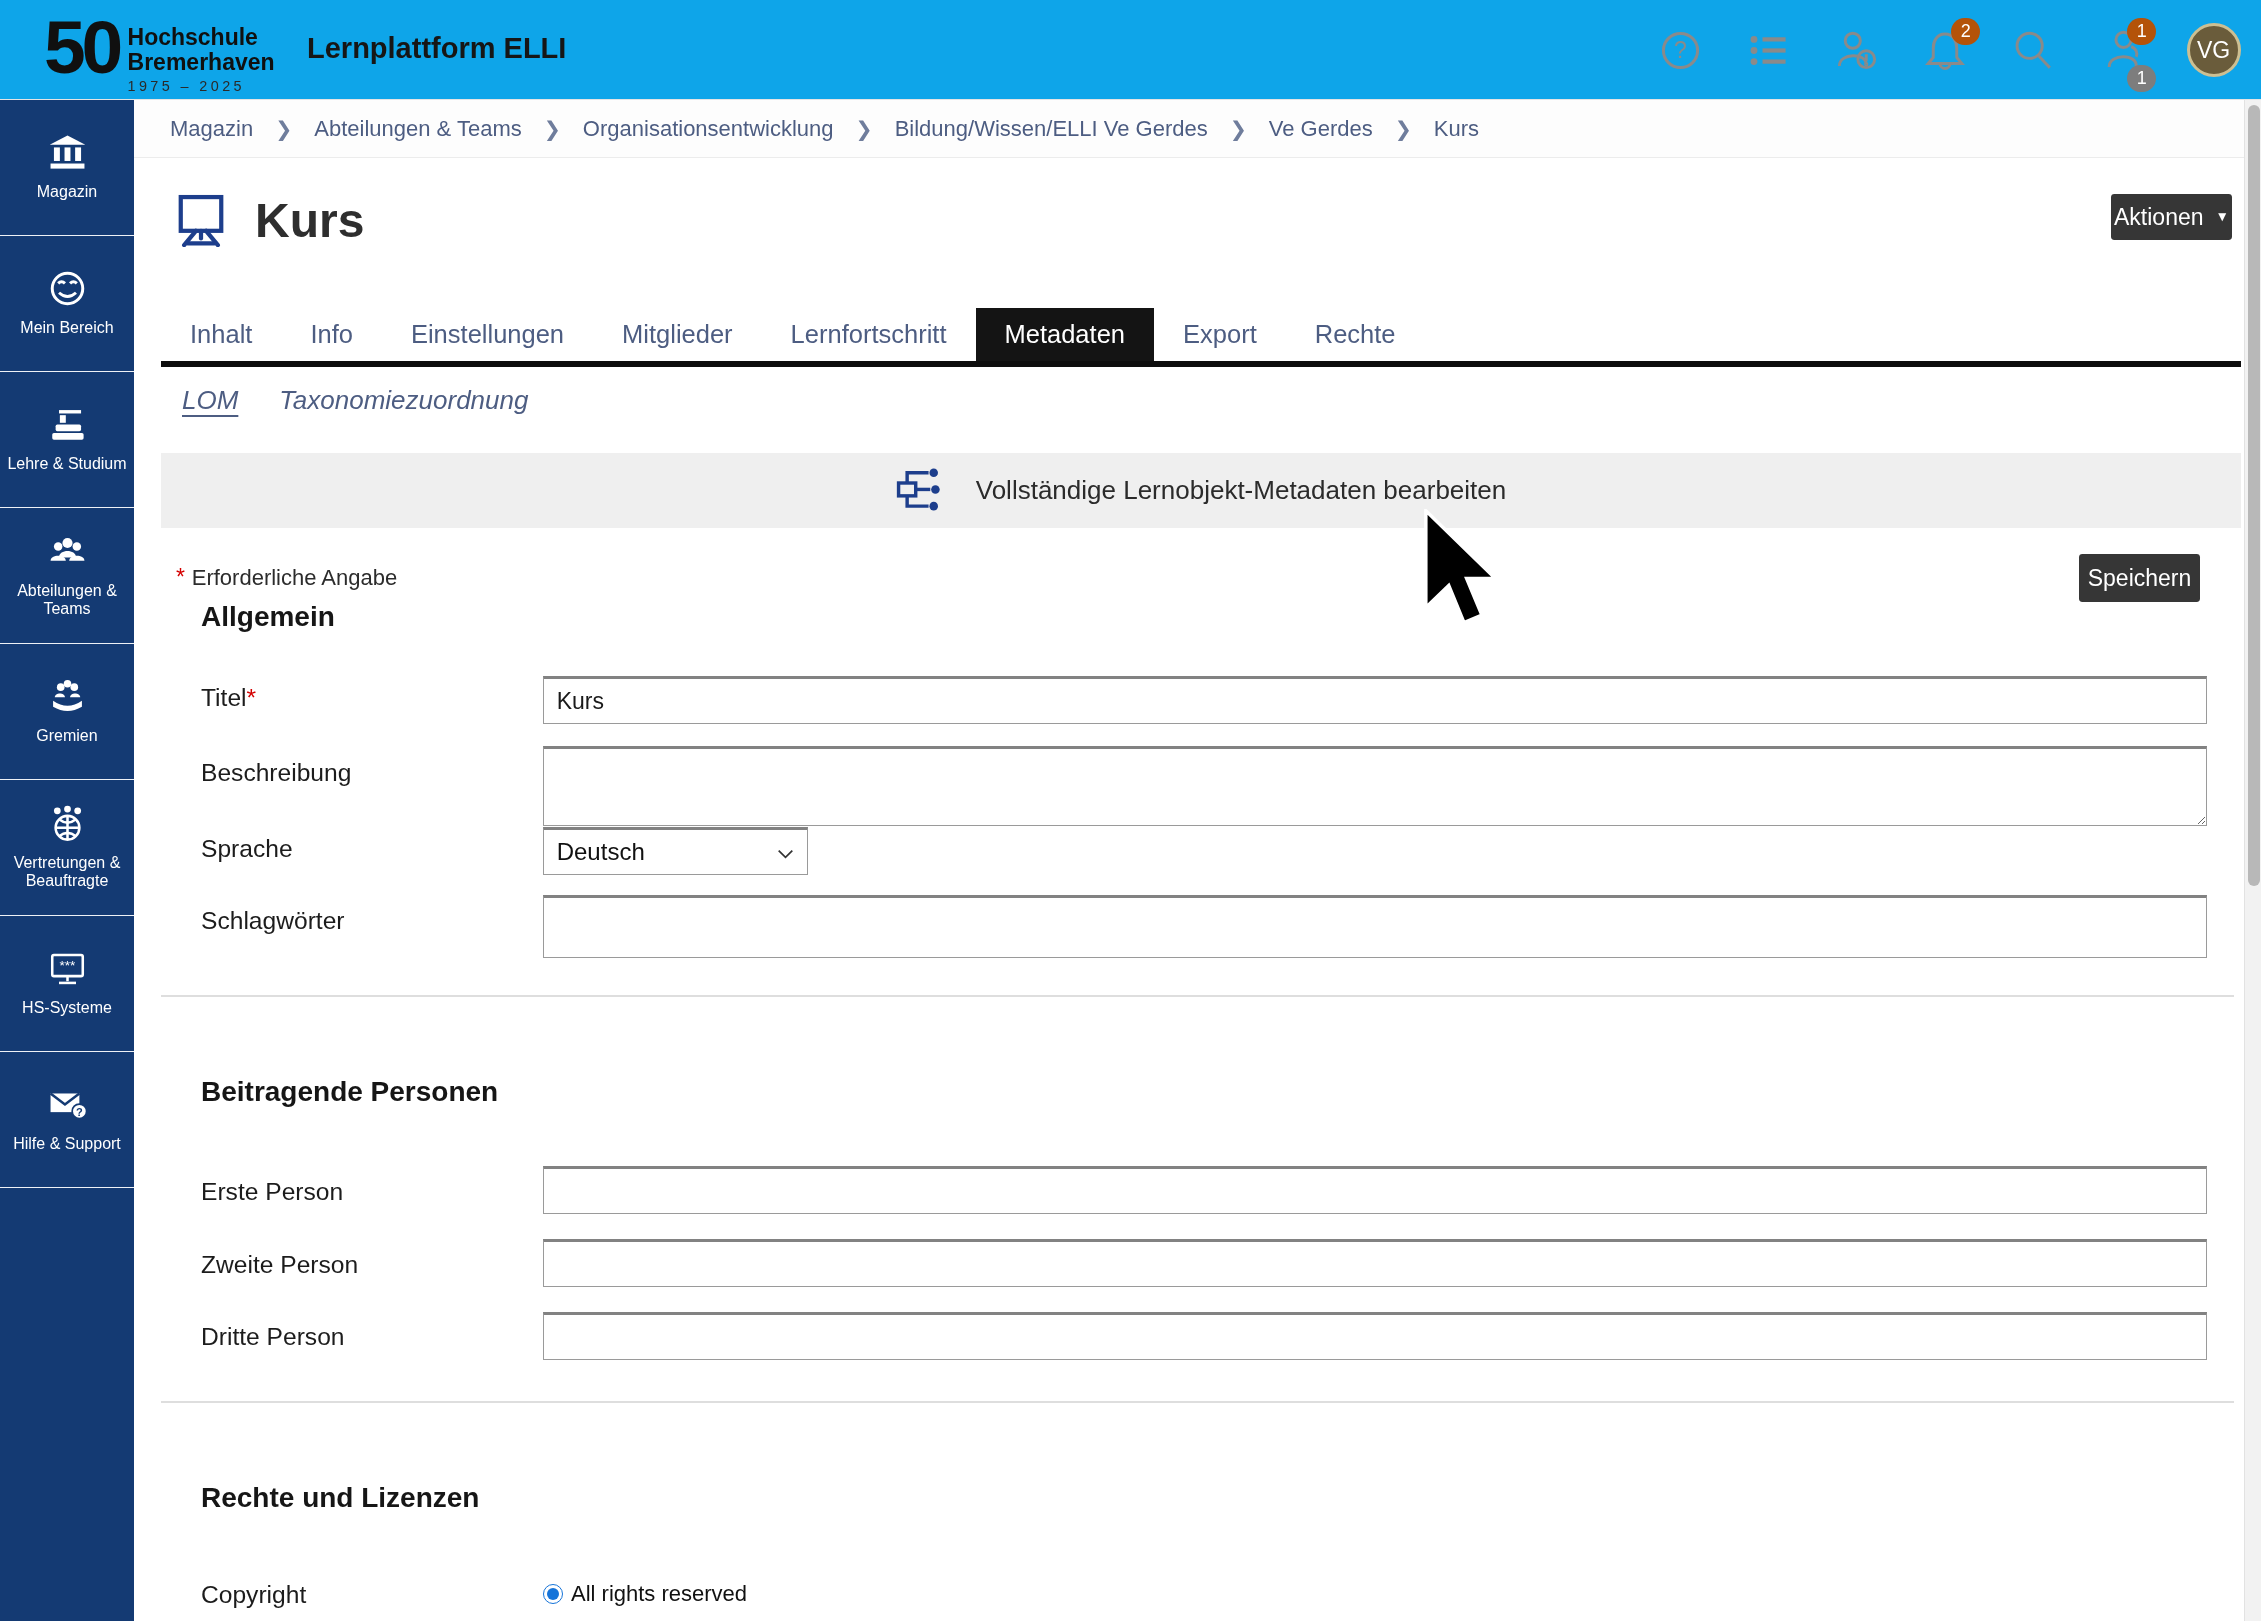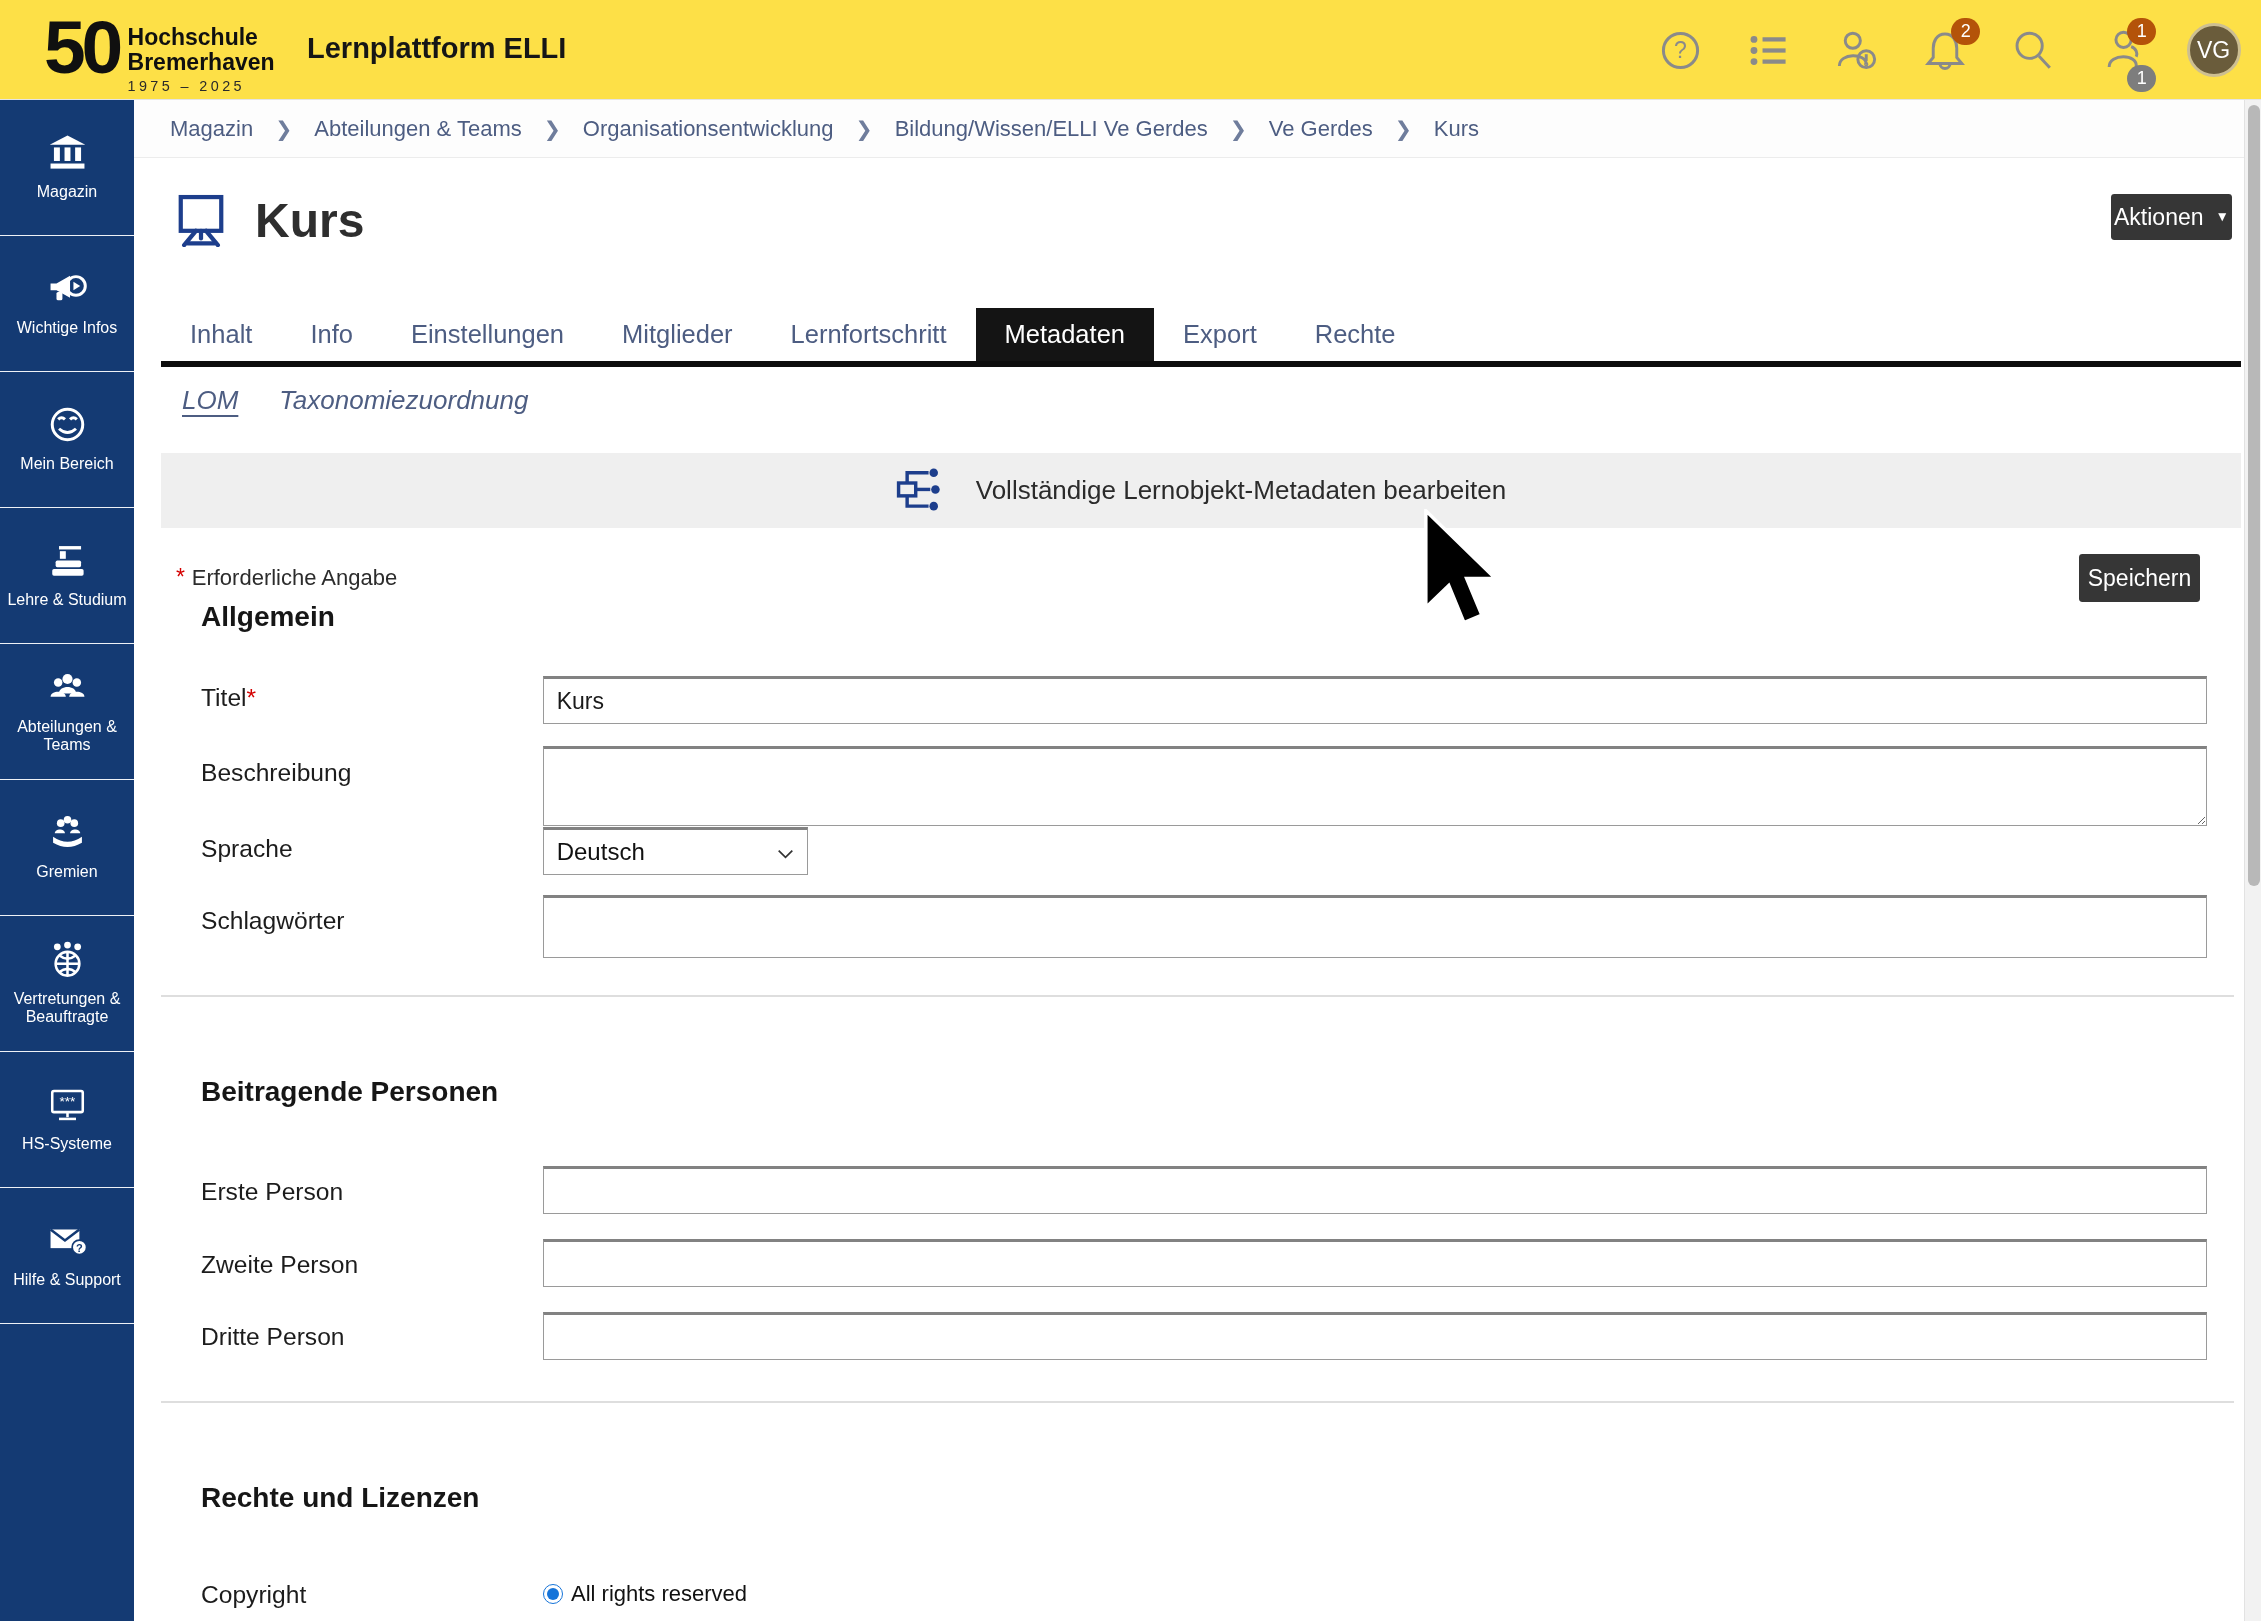--- a/index.html
+++ b/index.html
@@ -1,21 +1,21 @@
 <!DOCTYPE html>
 <html style="font-size:13.6px"><head>
 <meta charset="utf-8">
 <style>
   * { margin:0; padding:0; box-sizing:border-box; }
   html,body { width:2261px; height:1621px; overflow:hidden; background:#fff;
               font-family:"Liberation Sans", sans-serif; }
   #app { position:relative; width:2261px; height:1621px; background:#fff; }
 
   
-  .header { position:absolute; left:0; top:0; width:2261px; height:100px; background:#fde047;
+  .header { position:absolute; left:0; top:0; width:2261px; height:100px; background:#0ea5e9;
             border-bottom:0.8px solid #e4e4e4; z-index:5; }
   .logo { position:absolute; left:44px; top:6.8px; display:flex; align-items:flex-start; }
   .logo-big { font-size:75px; font-weight:800; color:#101010; letter-spacing:-4.2px; line-height:81px; }
   .logo-text { margin-left:8.5px; margin-top:18.7px; }
   .logo-line { font-size:23px; font-weight:700; color:#101010; line-height:24.6px; }
   .logo-years { font-size:14.4px; color:#2a2a2a; letter-spacing:3.4px; margin-top:3.4px; }
   .app-title { position:absolute; left:307px; top:32px; font-size:29px; font-weight:700; color:#161616; }
 
   .hicons { position:absolute; right:20.4px; top:0; height:100px; display:flex; align-items:center; gap:44px; }
   .hicon { position:relative; width:44px; height:44px; display:flex; align-items:center; justify-content:center; cursor:pointer; }
@@ -168,29 +168,20 @@
   <div class="sidebar">
     <div class="side-item">
       <span class="ic"><svg width="39" height="39" viewBox="0 0 46 46" fill="#fff">
             <path d="M23 3 L44 14 H2 Z"></path>
             <rect x="7" y="17" width="7" height="16"></rect>
             <rect x="19.5" y="17" width="7" height="16"></rect>
             <rect x="32" y="17" width="7" height="16"></rect>
             <rect x="3" y="36" width="40" height="6"></rect>
           </svg></span>
       <span class="side-label">Magazin</span>
-    </div>
-    <div class="side-item">
-      <span class="ic"><svg width="39" height="39" viewBox="0 0 46 46" fill="#fff">
-            <path d="M3 17 h7 l16 -9 v26 l-16 -9 h-7 z"></path>
-            <rect x="10" y="27" width="7" height="10" rx="2"></rect>
-            <circle cx="33" cy="20" r="11" fill="none" stroke="#fff" stroke-width="3.5"></circle>
-            <path d="M30 15 l8 5 -8 5 z"></path>
-          </svg></span>
-      <span class="side-label">Wichtige Infos</span>
     </div>
     <div class="side-item">
       <span class="ic"><svg width="39" height="39" viewBox="0 0 46 46" fill="none" stroke="#fff" stroke-width="3.5">
             <circle cx="23" cy="23" r="18"></circle>
             <path d="M12 17 q4 -4 8 0"></path>
             <path d="M26 17 q4 -4 8 0"></path>
             <path d="M13 28 q10 9 20 0"></path>
           </svg></span>
       <span class="side-label">Mein Bereich</span>
     </div>

